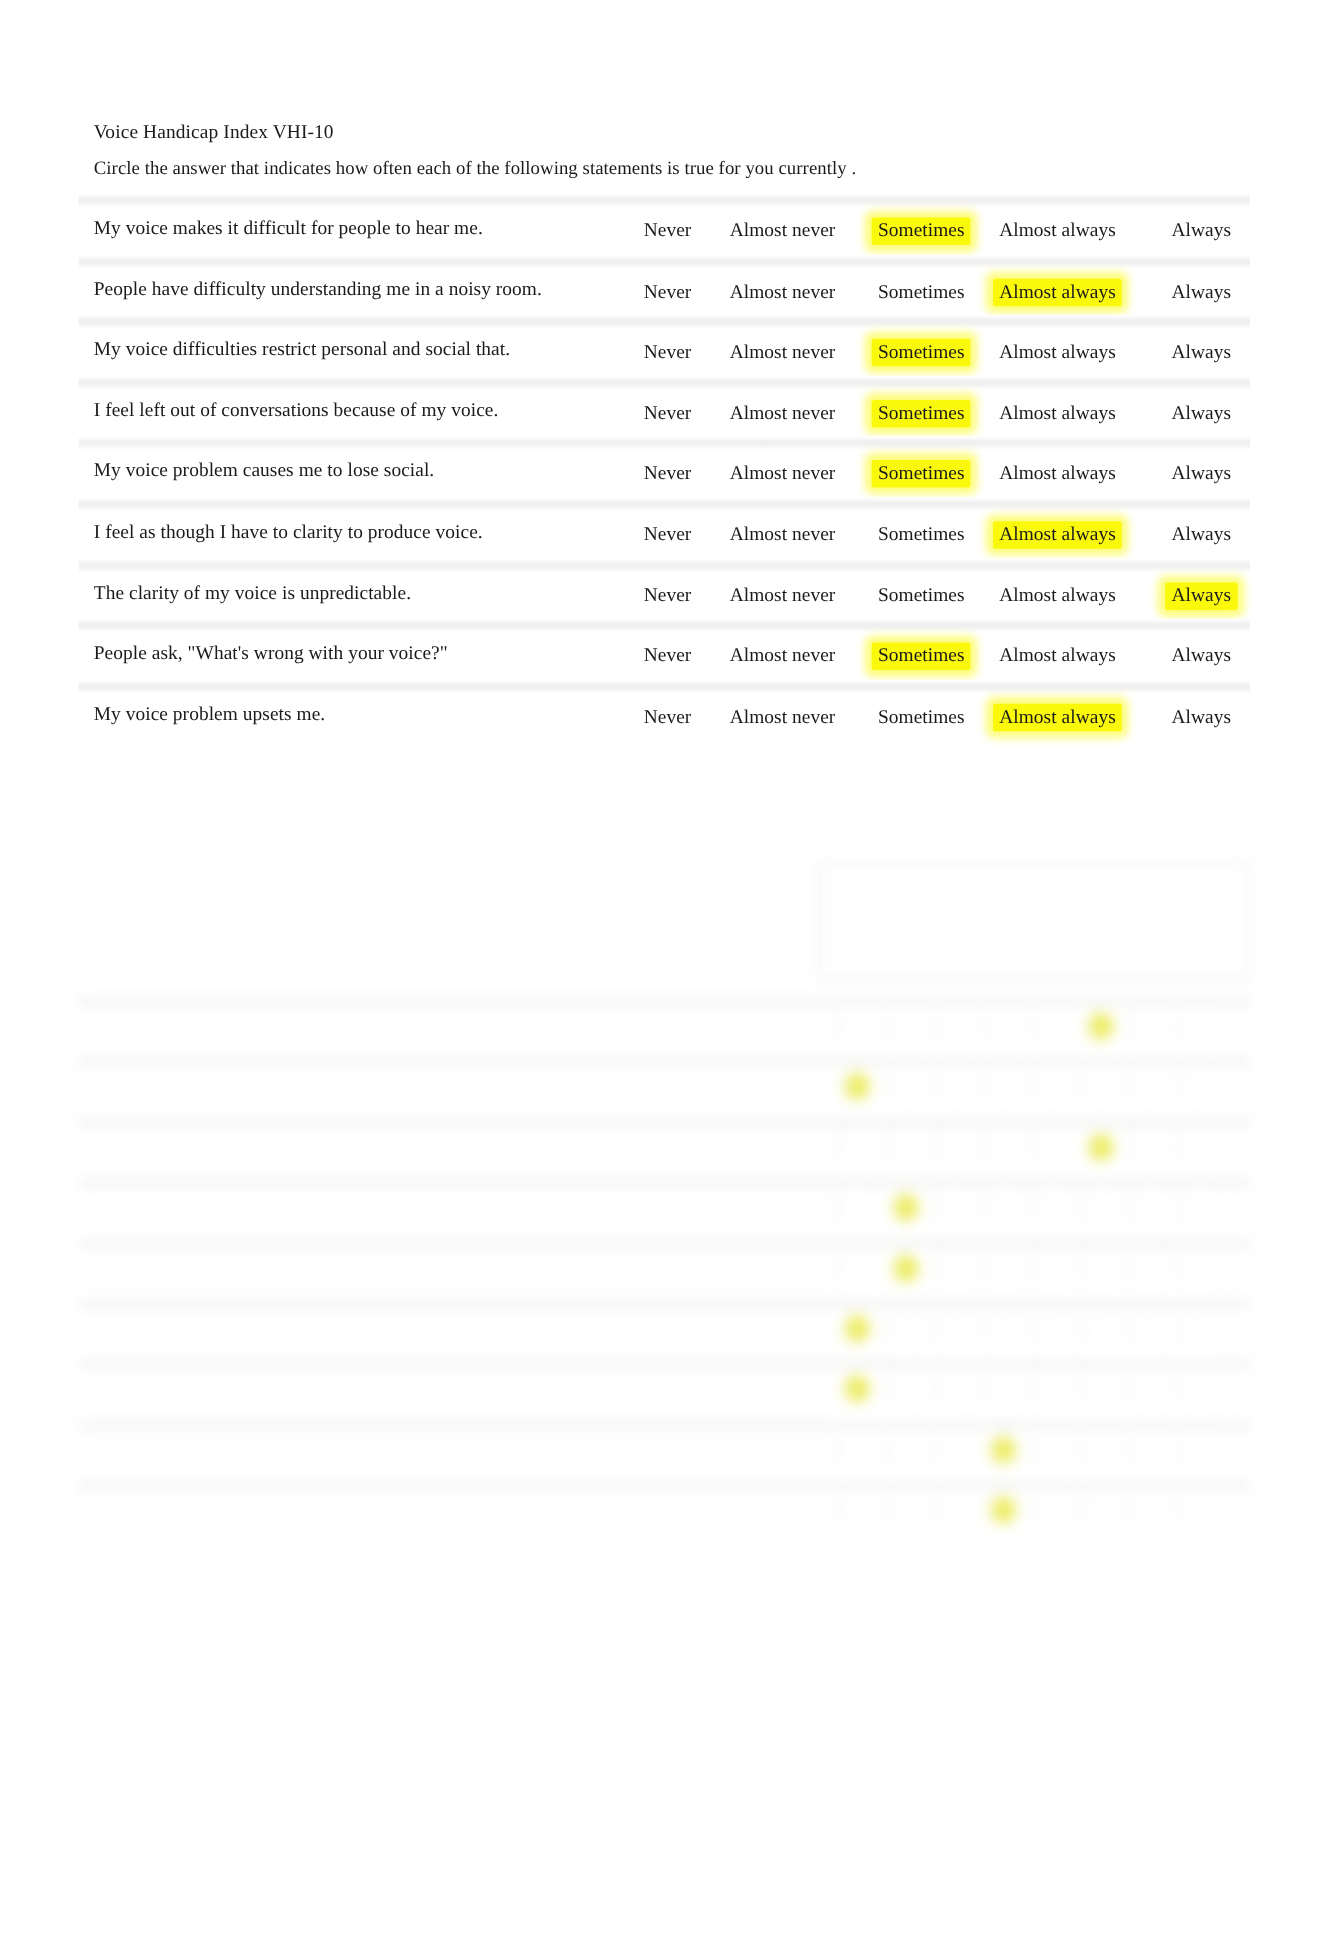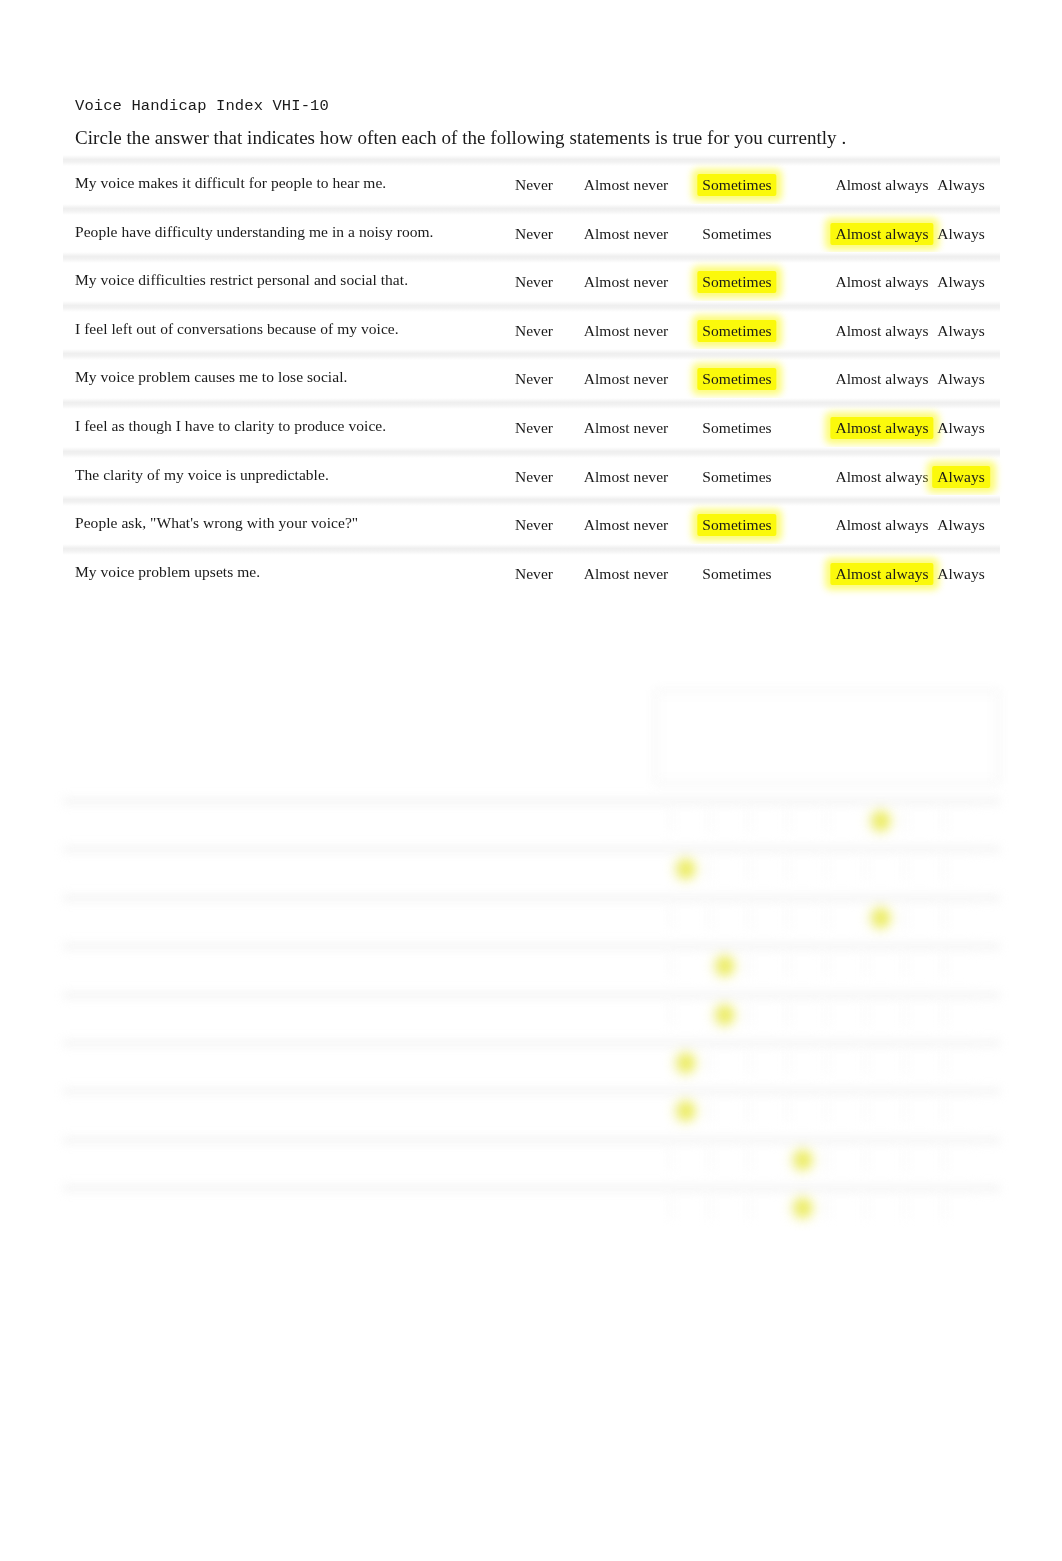--- a/index.html
+++ b/index.html
@@ -48,27 +48,26 @@
     white-space: nowrap;
   }
 
   .form-title {
     position: absolute;
     left: 75px;
     top: 97px;
     font-size: 15.5px;
     letter-spacing: 0.1px;
     white-space: nowrap;
-    font-family: Liberation Mono, monospace;
   }
   .form-instruction {
     position: absolute;
     left: 75px;
     top: 127px;
-    font-size: 19px;
+    font-size: 15px;
     letter-spacing: 0.05px;
     white-space: nowrap;
   }
 
   
   .vhi {
     position: absolute;
     left: 63px;
     top: 155px;
     width: 937px;
@@ -109,21 +108,21 @@
     letter-spacing: 0.05px;
     text-align: center;
     transform: translateX(-50%);
     padding: 2px 5px;
     border-radius: 2px;
   }
   
   .c0 { left: 471px; text-align: center; }
   .c1 { left: 563px; }
   .c2 { left: 674px; }
-  .c3 { left: 783px; margin-left: 36px; }
+  .c3 { left: 783px; }
   .c4 { left: 898px; }
 
   .opt.hl {
     background: #fbf90b;
     box-shadow: 0 0 7px 5px rgba(251,249,11,0.55);
   }
 
   
   .vhi-row.blurred .opt {
     filter: blur(4.2px);

